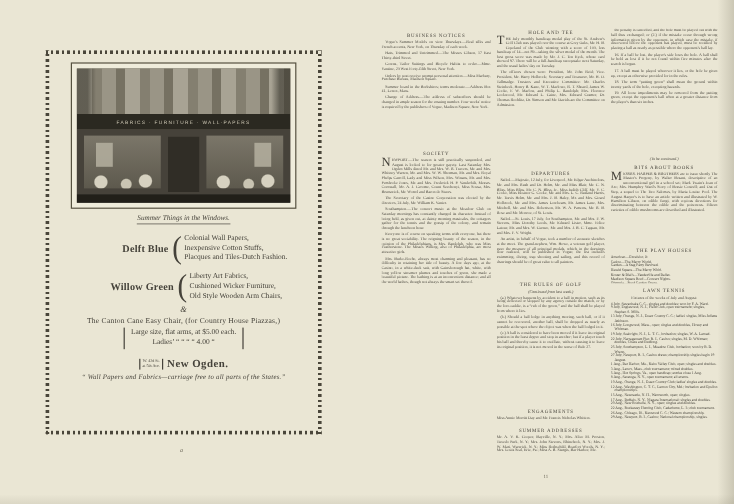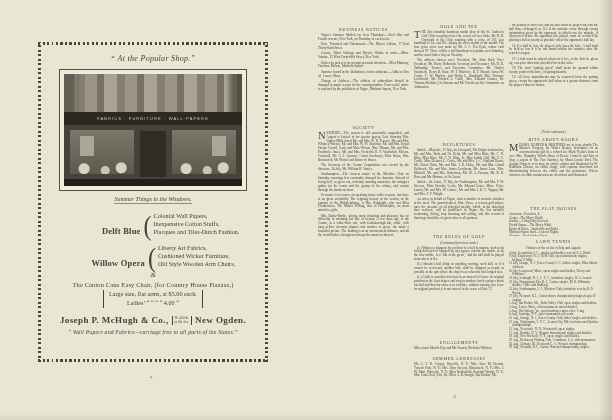--- a/index.html
+++ b/index.html
@@ -34,21 +34,21 @@
       radial-gradient(circle at 22% 88%,#d6d1c0 0 5px,rgba(0,0,0,0) 6px),
       radial-gradient(circle at 55% 92%,#c9c4b2 0 4px,rgba(0,0,0,0) 5px),
       radial-gradient(circle at 80% 86%,#d6d1c0 0 5px,rgba(0,0,0,0) 6px),
       linear-gradient(180deg,#7b7669 0,#5d594d 100%);}
   .shopwin .card{position:absolute;top:6px;width:14px;height:20px;background:#b5b0a0;opacity:.85;}
   .win-l{left:6px;} .win-r{right:6px;}
   .door{position:absolute;left:50%;top:6px;transform:translateX(-50%);width:26px;height:46px;background:#302d26;}
   .sill{position:absolute;left:0;bottom:0;width:100%;height:7px;background:#211f19;}
   .caption{margin:5px auto 0;text-align:center;font-style:italic;font-size:6px;width:fit-content;
     border-bottom:.5px solid rgba(69,66,58,.55);padding-bottom:1px;}
-  .group{display:flex;justify-content:center;align-items:flex-end;margin-top:8px;}
+  .group{display:flex;justify-content:center;align-items:center;margin-top:8px;}
   .group-label{width:74px;text-align:right;font-weight:bold;font-size:8.5px;letter-spacing:.2px;padding-right:3px;white-space:nowrap;}
   .brace{font-size:24px;line-height:20px;font-weight:normal;color:#45423a;transform:scaleY(1.1);margin-right:2px;}
   .group-items{font-size:6.2px;line-height:1.3;text-align:left;}
   .amp{text-align:center;font-style:italic;font-size:7px;margin-top:3px;}
   .canton{text-align:center;font-size:6.3px;margin-top:2px;letter-spacing:.2px;}
   .price-box{margin:2px auto 0;width:fit-content;border-left:1px solid #45423a;border-right:1px solid #45423a;
     padding:0 5px;font-size:6.2px;line-height:1.45;text-align:center;}
   .firm-row{display:flex;justify-content:center;align-items:center;margin-top:7px;gap:3px;}
   .firm-name,.firm-city{font-size:9px;font-weight:bold;letter-spacing:.4px;white-space:nowrap;}
   .addr{font-size:3.4px;line-height:1.25;text-align:center;border-left:.8px solid #45423a;border-right:.8px solid #45423a;padding:0 2px;}
@@ -75,21 +75,20 @@
 
 <div class="page">
 
   <div class="ad-box">
     <div class="bdr bdr-h" style="top:0;"></div>
     <div class="bdr bdr-h" style="bottom:0;"></div>
     <div class="bdr bdr-v" style="left:0;"></div>
     <div class="bdr bdr-v" style="right:0;"></div>
 
     <div class="ad-inner">
-      <div class="slogan">“ At the Popular Shop.”</div>
 
       <div class="photo-frame">
         <div class="photo">
           <div class="transom"></div>
           <div class="signband">FABRICS · FURNITURE · WALL·PAPERS</div>
           <div class="shopfront">
             <div class="shopwin win-l">
               <div class="card" style="left:10px;"></div>
             </div>
             <div class="shopwin win-r">
@@ -107,39 +106,38 @@
         <div class="group-label">Delft Blue</div>
         <div class="brace">(</div>
         <div class="group-items">
             <div class="noind">Colonial Wall Papers,</div>
             <div class="noind">Inexpensive Cotton Stuffs,</div>
             <div class="noind">Placques and Tiles-Dutch Fashion.</div>
           </div>
       </div>
 
       <div class="group">
-        <div class="group-label">Willow Opera</div>
+        <div class="group-label">Willow Green</div>
         <div class="brace">(</div>
         <div class="group-items">
             <div class="noind">Liberty Art Fabrics,</div>
             <div class="noind">Cushioned Wicker Furniture,</div>
             <div class="noind">Old Style Wooden Arm Chairs,</div>
           </div>
       </div>
 
       <div class="amp">&amp;</div>
       <div class="canton">The Canton Cane Easy Chair, (for Country House Piazzas,)</div>
 
       <div class="price-box">
         <div>Large size, flat arms, at $5.00 each.</div>
         <div>Ladies’  “      “      “      “    4.00    “</div>
       </div>
 
       <div class="firm-row">
-        <span class="firm-name">Joseph P. McHugh &amp; Co.,</span>
         <span class="addr">
           <div>W. 42d St.</div>
           <div>at 5th Ave.</div>
         </span>
         <span class="firm-city">New Ogden.</span>
       </div>
 
       <div class="tagline">“ Wall Papers and Fabrics—carriage free to all parts of the States.”</div>
     </div>
   </div>

